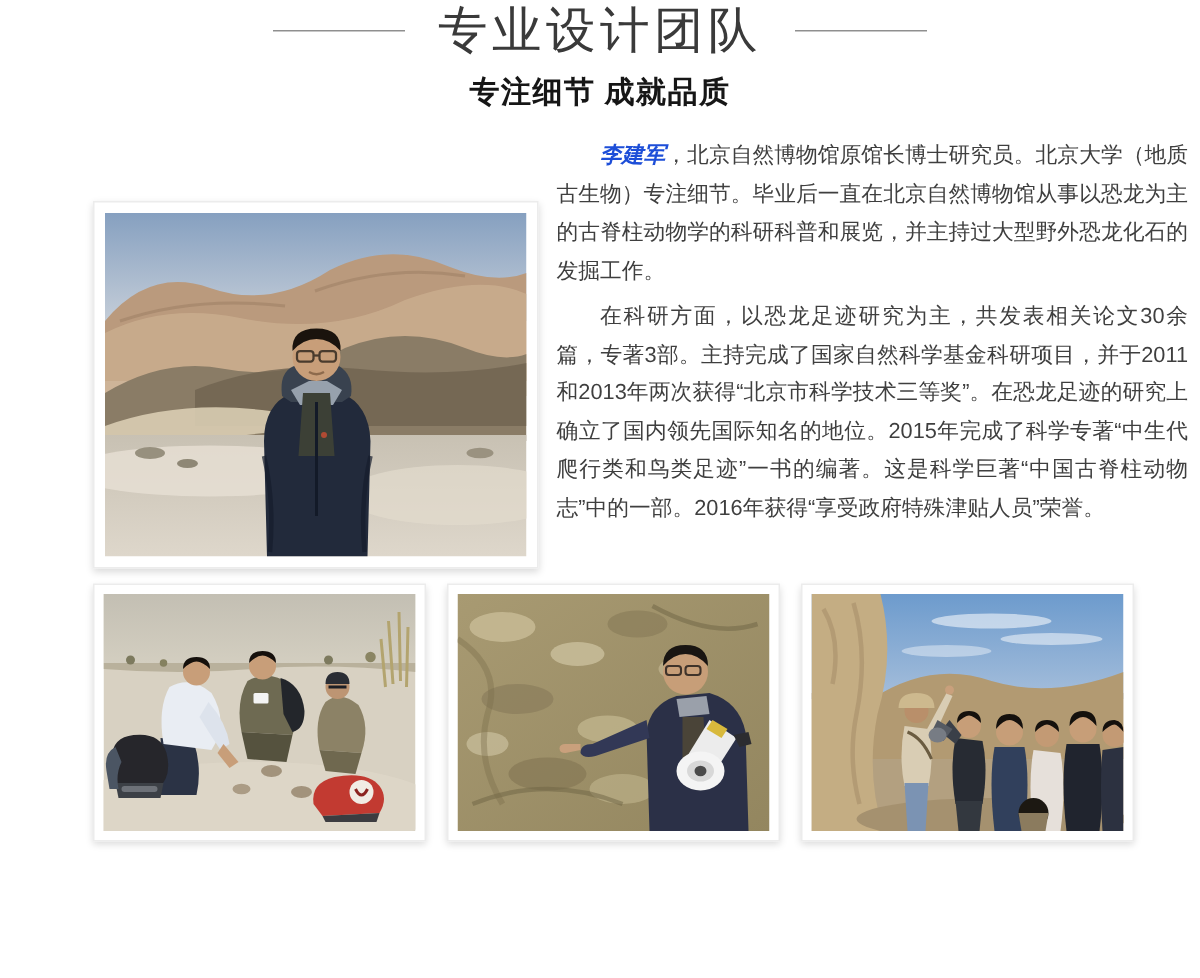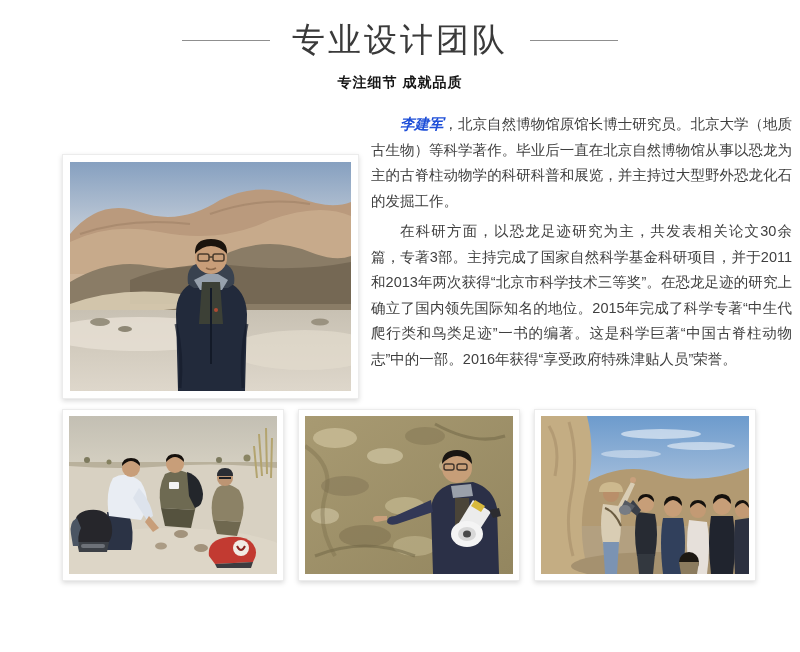--- a/index.html
+++ b/index.html
@@ -6,30 +6,30 @@
   html, body { background: #ffffff; }
   body {
     width: 800px; height: 652px;
     font-family: "Liberation Sans", "DejaVu Sans", sans-serif;
     color: #3f3f3f;
     overflow: hidden;
   }
   .page { width: 800px; height: 652px; position: relative; background: #ffffff; }
 
   
-  .header { text-align: center; padding-top: 20px; }
+  .header { text-align: center; padding-top: 0; }
   .title-row { display: flex; align-items: center; justify-content: center; }
   .hline { width: 88px; height: 1px; background: #8f8f8f; margin: 0 22px; }
   .title {
     font-size: 33px; font-weight: 300; color: #3a3a3a;
     letter-spacing: 3px; line-height: 40px; white-space: nowrap;
   }
   .subtitle {
-    margin-top: 8px; font-size: 14px; font-weight: bold;
-    color: #161616; letter-spacing: 1px; line-height: 28px;
+    margin-top: 8px; font-size: 20px; font-weight: bold;
+    color: #161616; letter-spacing: 1px; line-height: 28px; font-family: Liberation Serif, serif;
   }
   .desc { margin-top: 6px; font-size: 18px; color: #333333; line-height: 24px; }
 
   
   .photo-card {
     background: #ffffff;
     border: 1px solid #ececec;
     box-shadow: 0 2px 5px rgba(0,0,0,0.15);
     padding: 7px;
     flex: none;
@@ -102,21 +102,21 @@
         <circle cx="141" cy="96" r="16" fill="#c89e79"></circle>
         <path d="M125,92 Q124,77 141,77 Q158,77 157,92 Q150,84 141,84 Q132,84 125,92 Z" fill="#1a130d"></path>
         <rect x="128" y="92" width="11" height="7" rx="2" fill="none" stroke="#4a3b2d" stroke-width="1.5"></rect>
         <rect x="143" y="92" width="11" height="7" rx="2" fill="none" stroke="#4a3b2d" stroke-width="1.5"></rect>
         <line x1="139" y1="95" x2="143" y2="95" stroke="#4a3b2d" stroke-width="1.5"></line>
         <path d="M136,106 Q141,109 146,106" stroke="#8d6a4c" stroke-width="1.5" fill="none"></path>
       </svg>
     </figure>
 
     <div class="bio">
-      <p><span class="name">李建军</span><span>，北京自然博物馆原馆长博士研究员。北京大学（地质古生物）等科学著作。毕业后一直在北京自然博物馆从事以恐龙为主的古脊柱动物学的科研科普和展览，并主持过大型野外恐龙化石的发掘工作。</span></p>
+      <p><span class="name">李建军</span><span>，北京自然博物馆原馆长博士研究员。北京大学（地质古生物）专注细节。毕业后一直在北京自然博物馆从事以恐龙为主的古脊柱动物学的科研科普和展览，并主持过大型野外恐龙化石的发掘工作。</span></p>
       <p>在科研方面，以恐龙足迹研究为主，共发表相关论文30余篇，专著3部。主持完成了国家自然科学基金科研项目，并于2011和2013年两次获得“北京市科学技术三等奖”。在恐龙足迹的研究上确立了国内领先国际知名的地位。2015年完成了科学专著“中生代爬行类和鸟类足迹”一书的编著。这是科学巨著“中国古脊柱动物志”中的一部。2016年获得“享受政府特殊津贴人员”荣誉。</p>
     </div>
   </div>
 
   <div class="gallery">
 
     <figure class="photo-card">
       <svg width="208" height="158" viewBox="0 0 208 158" aria-hidden="true">
         <defs>
           <linearGradient id="haze2" x1="0" y1="0" x2="0" y2="1">

